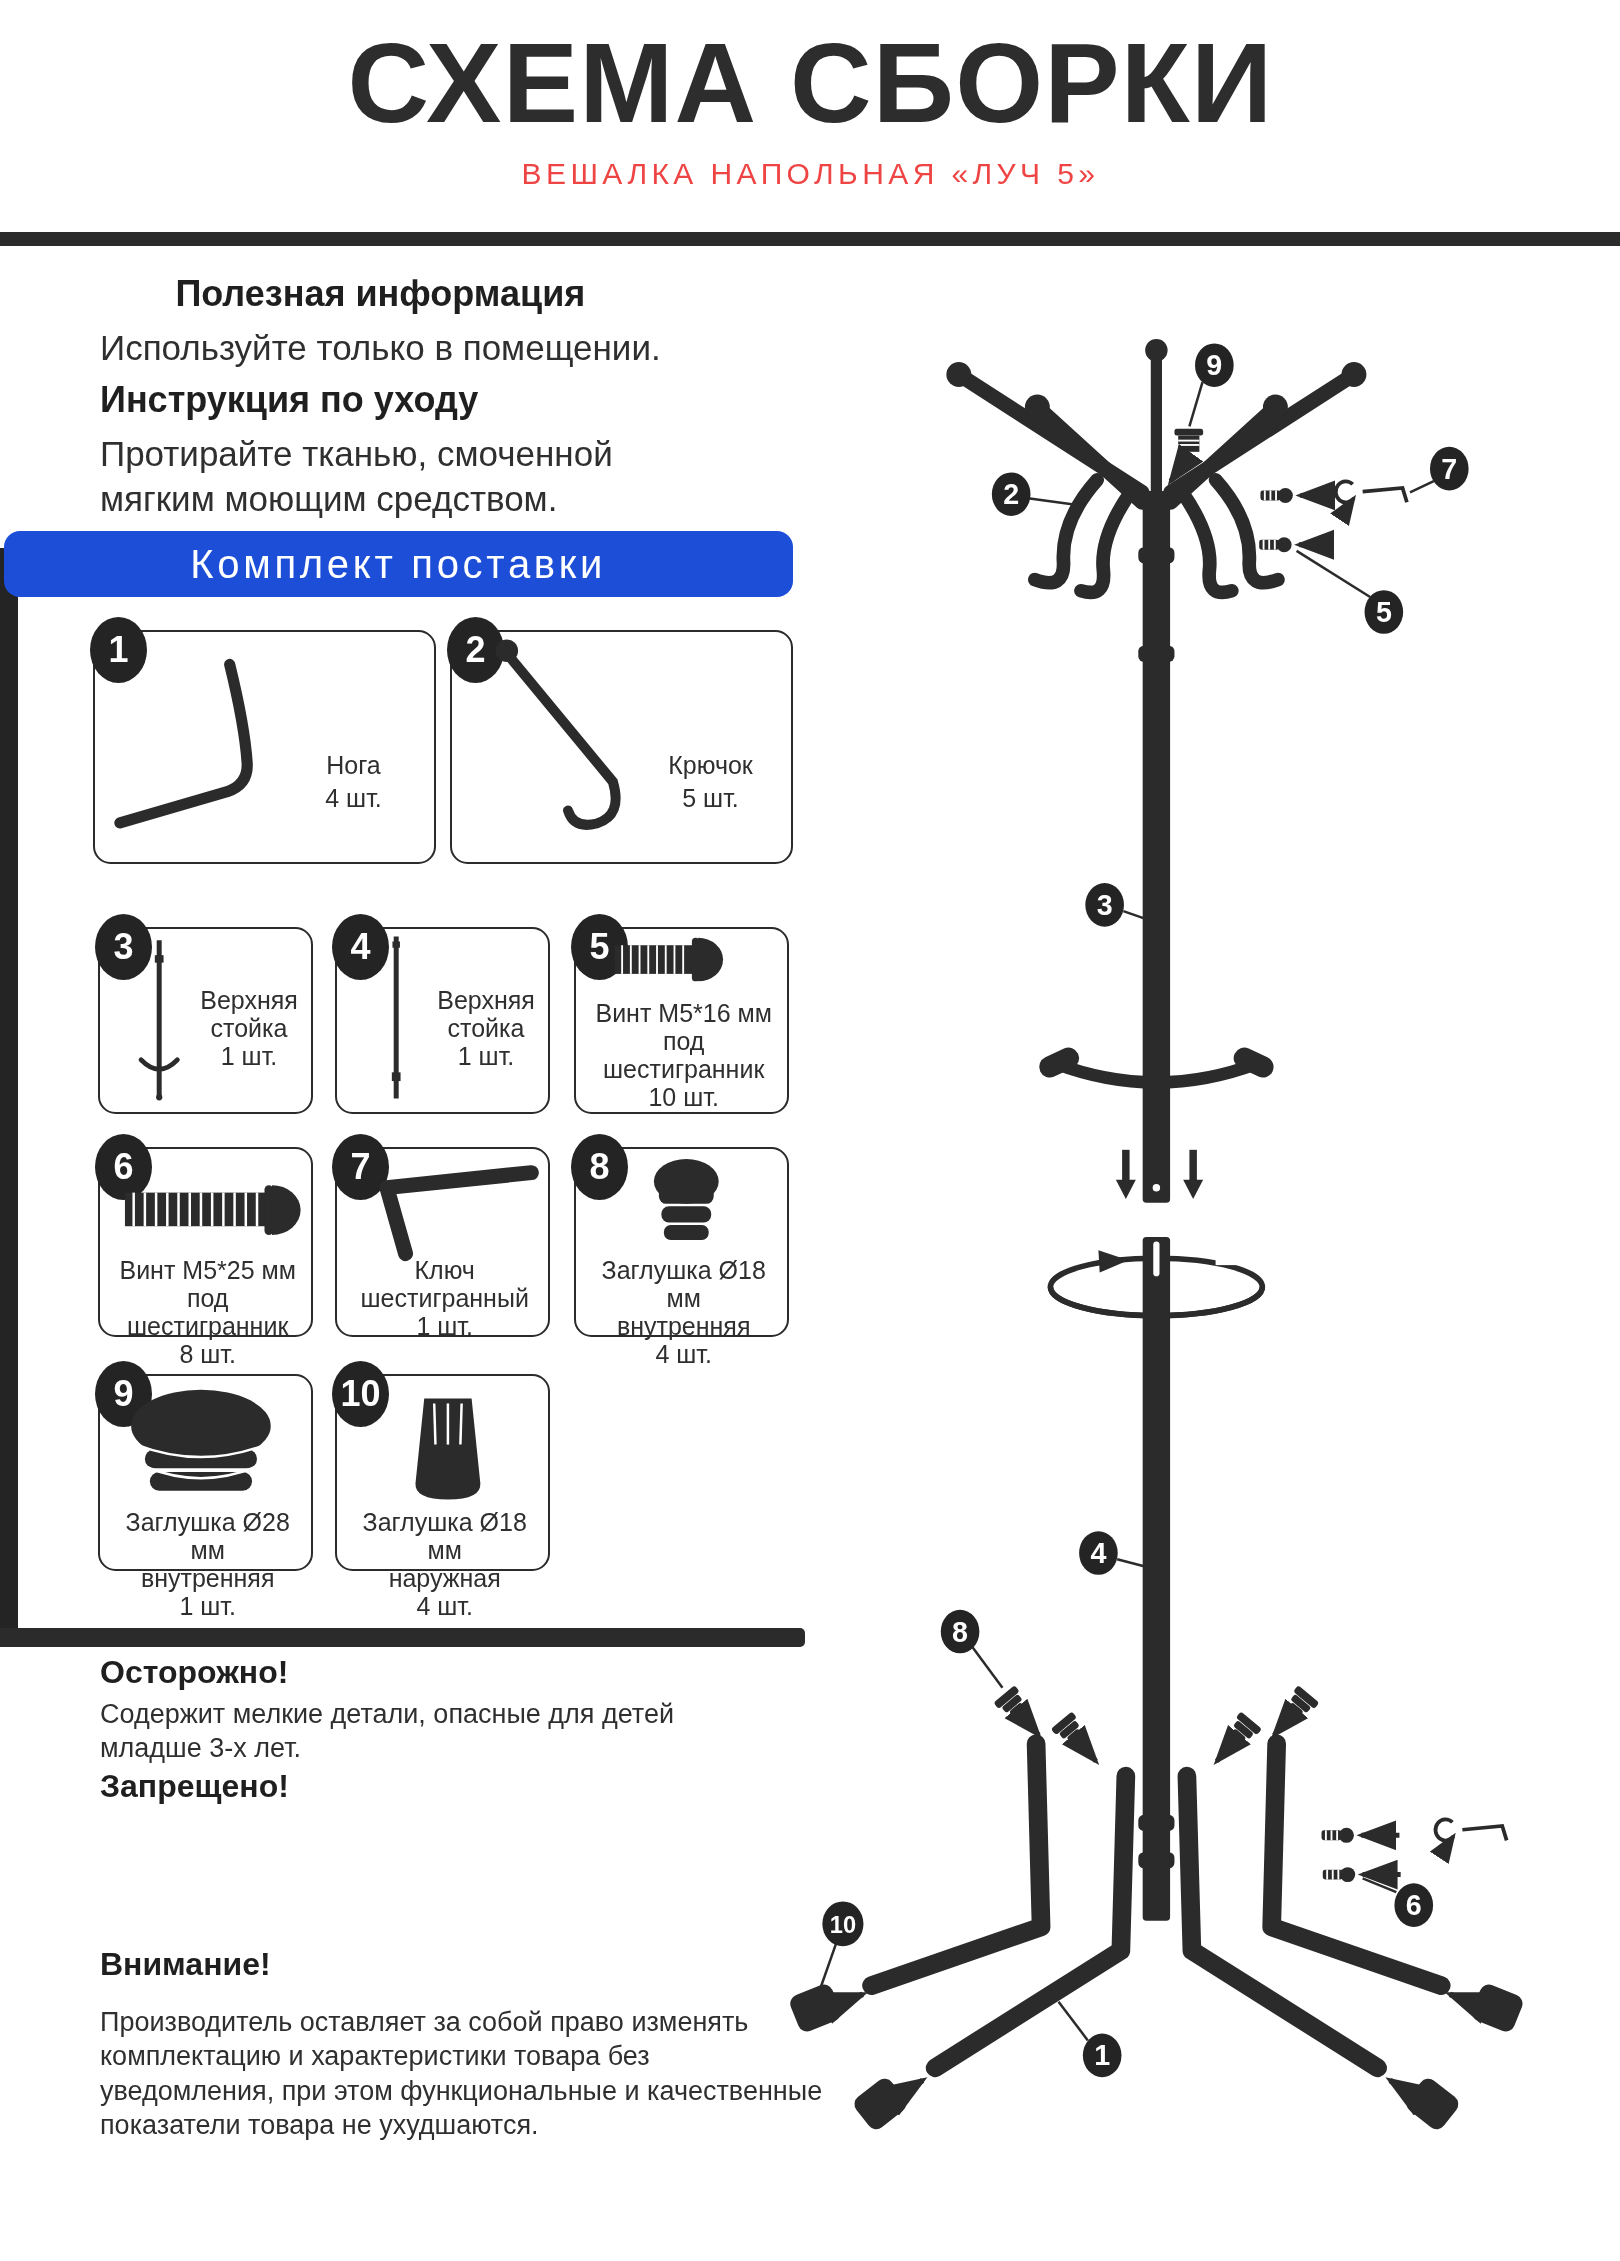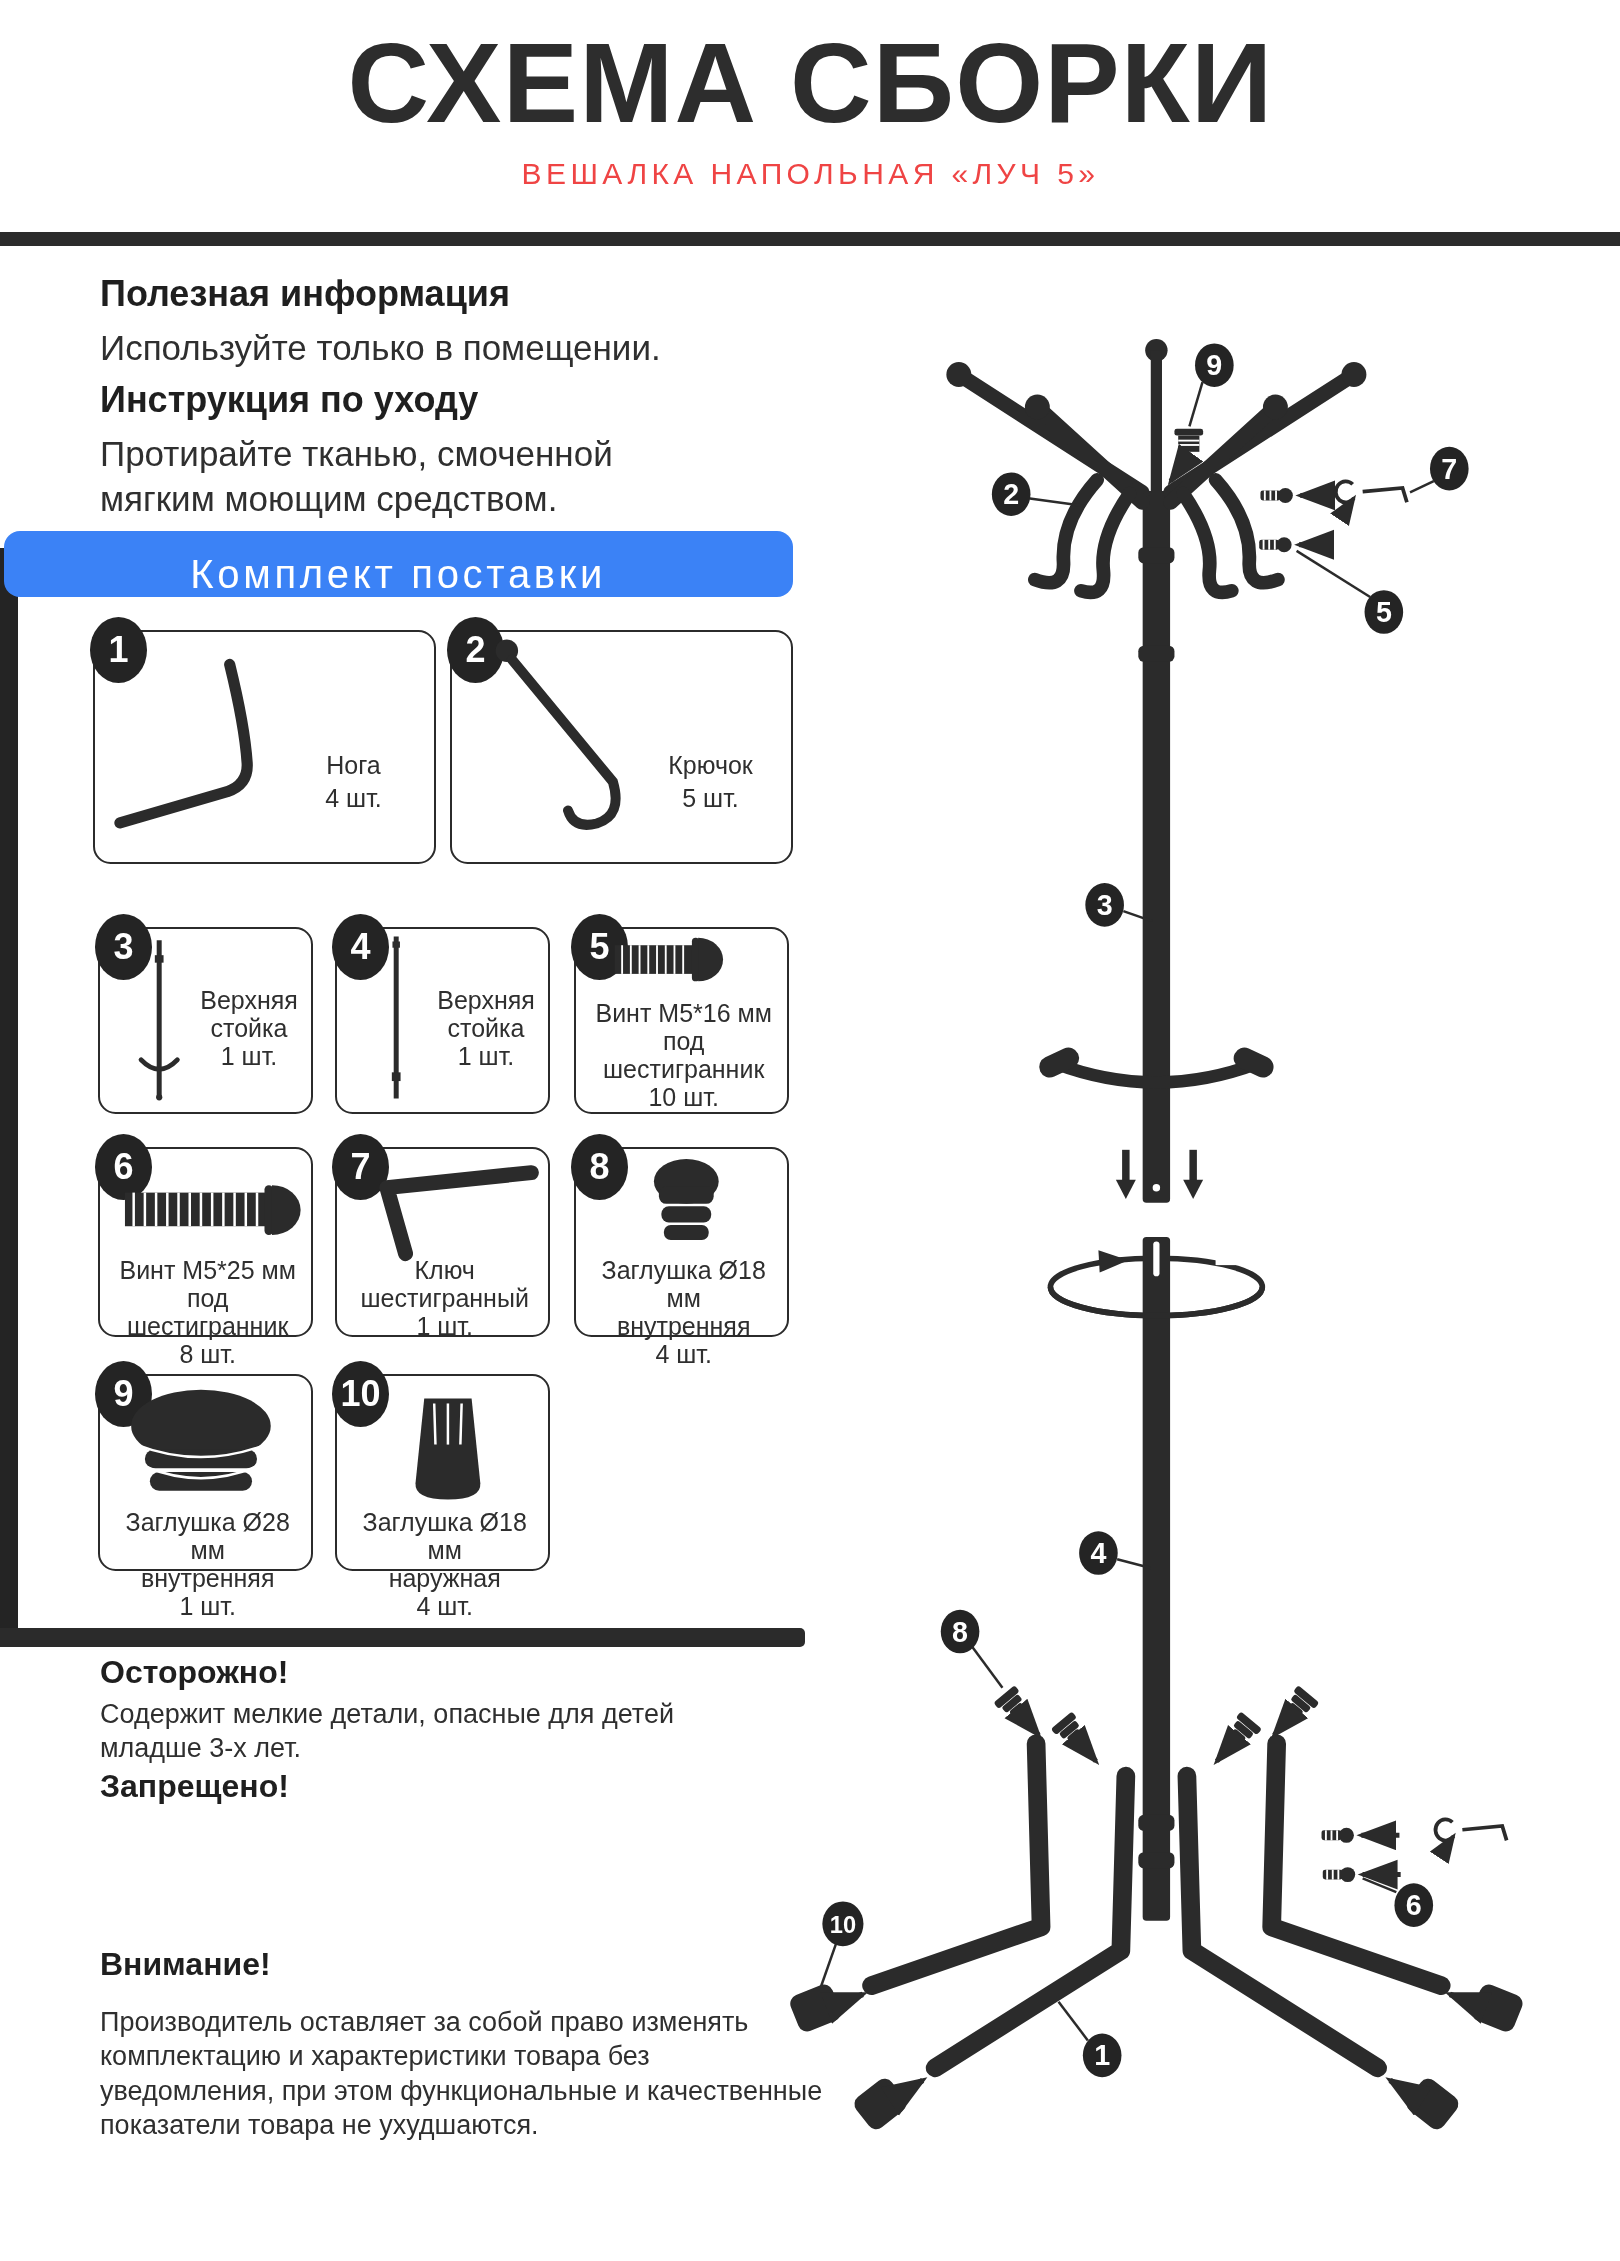--- a/index.html
+++ b/index.html
@@ -8,22 +8,22 @@
   .abs{position:absolute;}
   
   .title{left:0;top:17.5px;width:1621px;text-align:center;font-size:113px;font-weight:bold;
          letter-spacing:1.2px;color:#2d2d2d;}
   .subtitle{left:0;top:157px;width:1621px;text-align:center;font-size:30px;letter-spacing:4.4px;color:#ef4444;}
   .toprule{left:0;top:232px;width:1621px;height:13.7px;background:#2b2b2b;}
   
   .h1{font-size:36px;font-weight:bold;color:#1f1f1f;}
   .body-l{font-size:35px;color:#2f2f2f;line-height:45px;}
   
-  .banner{left:3.7px;top:531px;width:789px;height:66px;background:#3b82f6;border-radius:16px;
-          display:flex;align-items:flex-end;justify-content:center;}
+  .banner{left:3.7px;top:531px;width:789px;height:66px;background:#1d4ed8;border-radius:16px;
+          display:flex;align-items:center;justify-content:center;}
   .banner span{color:#fff;font-size:40px;letter-spacing:3.7px;}
   .vbar{left:0;top:548px;width:17.5px;height:1097px;background:#242424;}
   .botrule{left:0;top:1628px;width:805px;height:18.7px;background:#2b2b2b;border-radius:0 5px 5px 0;}
   
   .pbox{border:2.5px solid #2b2b2b;border-radius:17.5px;box-sizing:border-box;background:#fff;}
   .pnum{position:absolute;left:-5px;top:-15px;width:57px;height:66px;background:#242424;
         border-radius:50%;display:flex;align-items:center;justify-content:center;}
   .pnum span{color:#fff;font-size:36px;font-weight:bold;}
   .plabel{position:absolute;text-align:center;font-size:25px;line-height:28px;color:#2f2f2f;}
   .gsvg{position:absolute;left:0;top:0;}
@@ -34,21 +34,21 @@
   
   #diagram{left:0;top:0;}
 </style>
 </head>
 <body>
 
 <div class="abs title">СХЕМА СБОРКИ</div>
 <div class="abs subtitle">ВЕШАЛКА НАПОЛЬНАЯ «ЛУЧ 5»</div>
 <div class="abs toprule"></div>
 
-<div class="abs" style="left:100px;top:273px;">
+<div class="abs" style="left:100px;top:273px;text-align:center;">
   <div class="h1">Полезная информация</div>
   <div class="body-l" style="margin-top:10px;">Используйте только в помещении.</div>
 </div>
 <div class="abs" style="left:100px;top:379px;">
   <div class="h1">Инструкция по уходу</div>
   <div class="body-l" style="margin-top:10px;">Протирайте тканью, смоченной</div>
   <div class="body-l">мягким моющим средством.</div>
 </div>
 
 <div class="abs vbar"></div>

